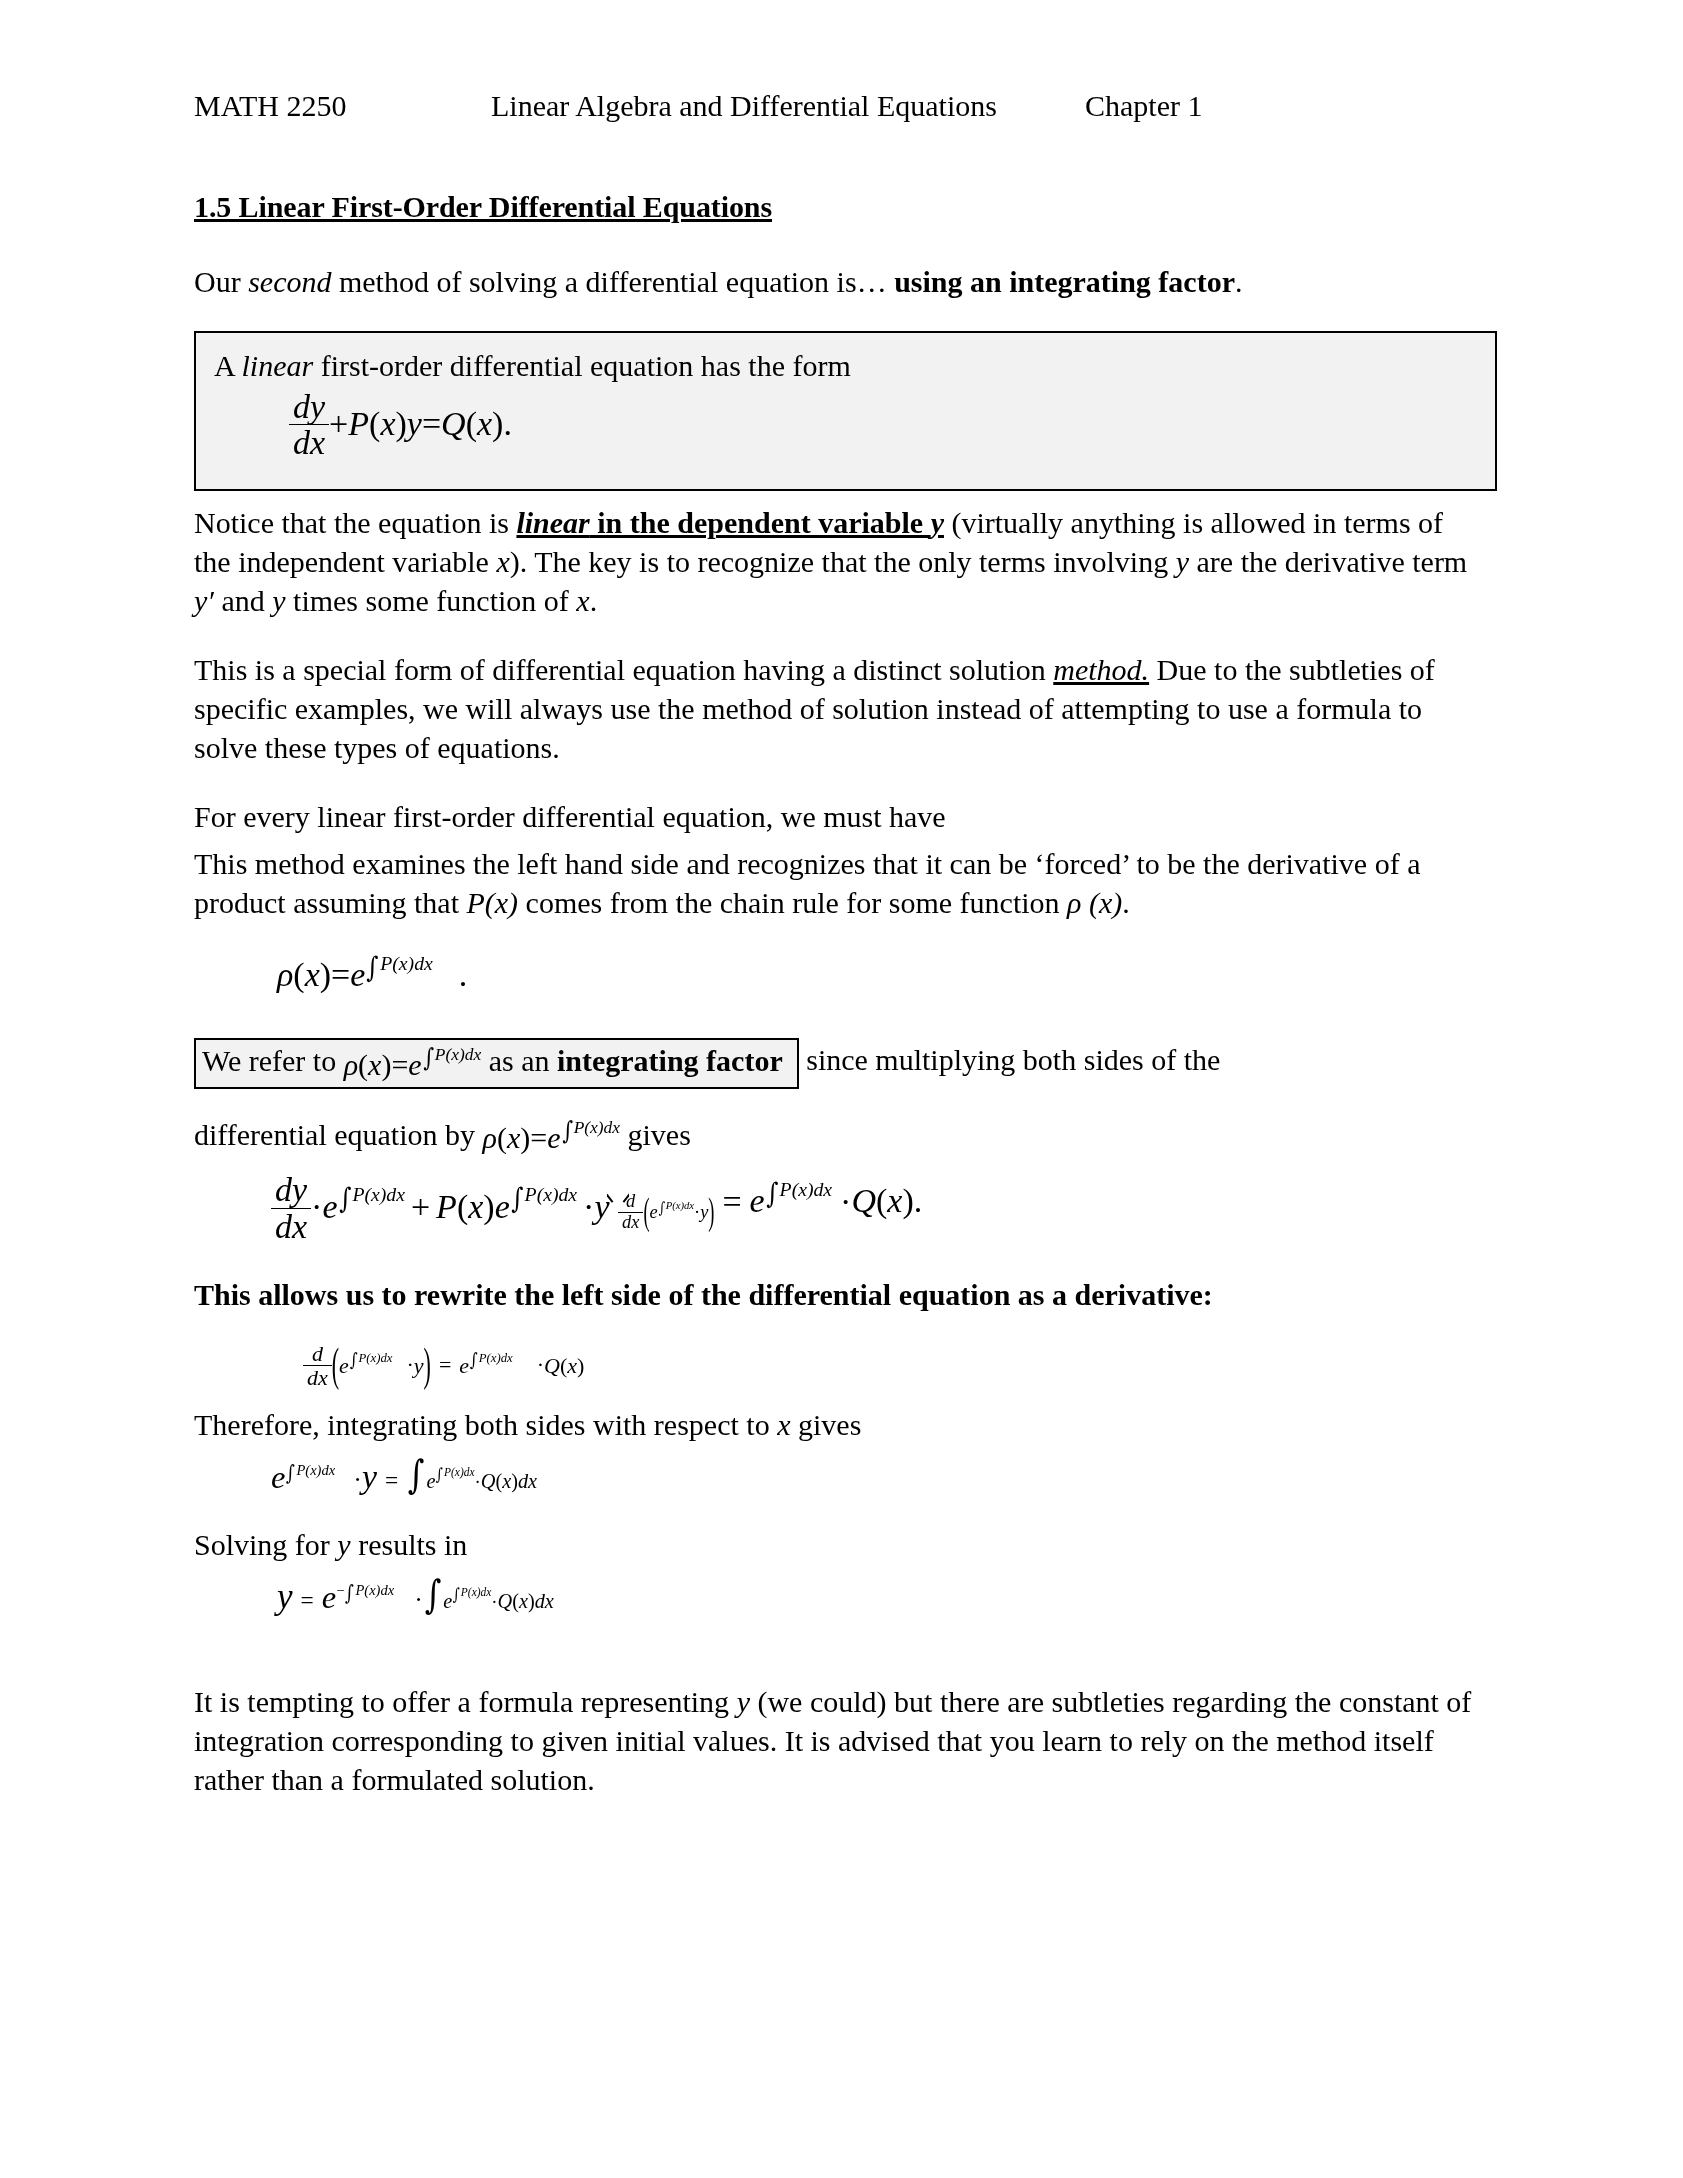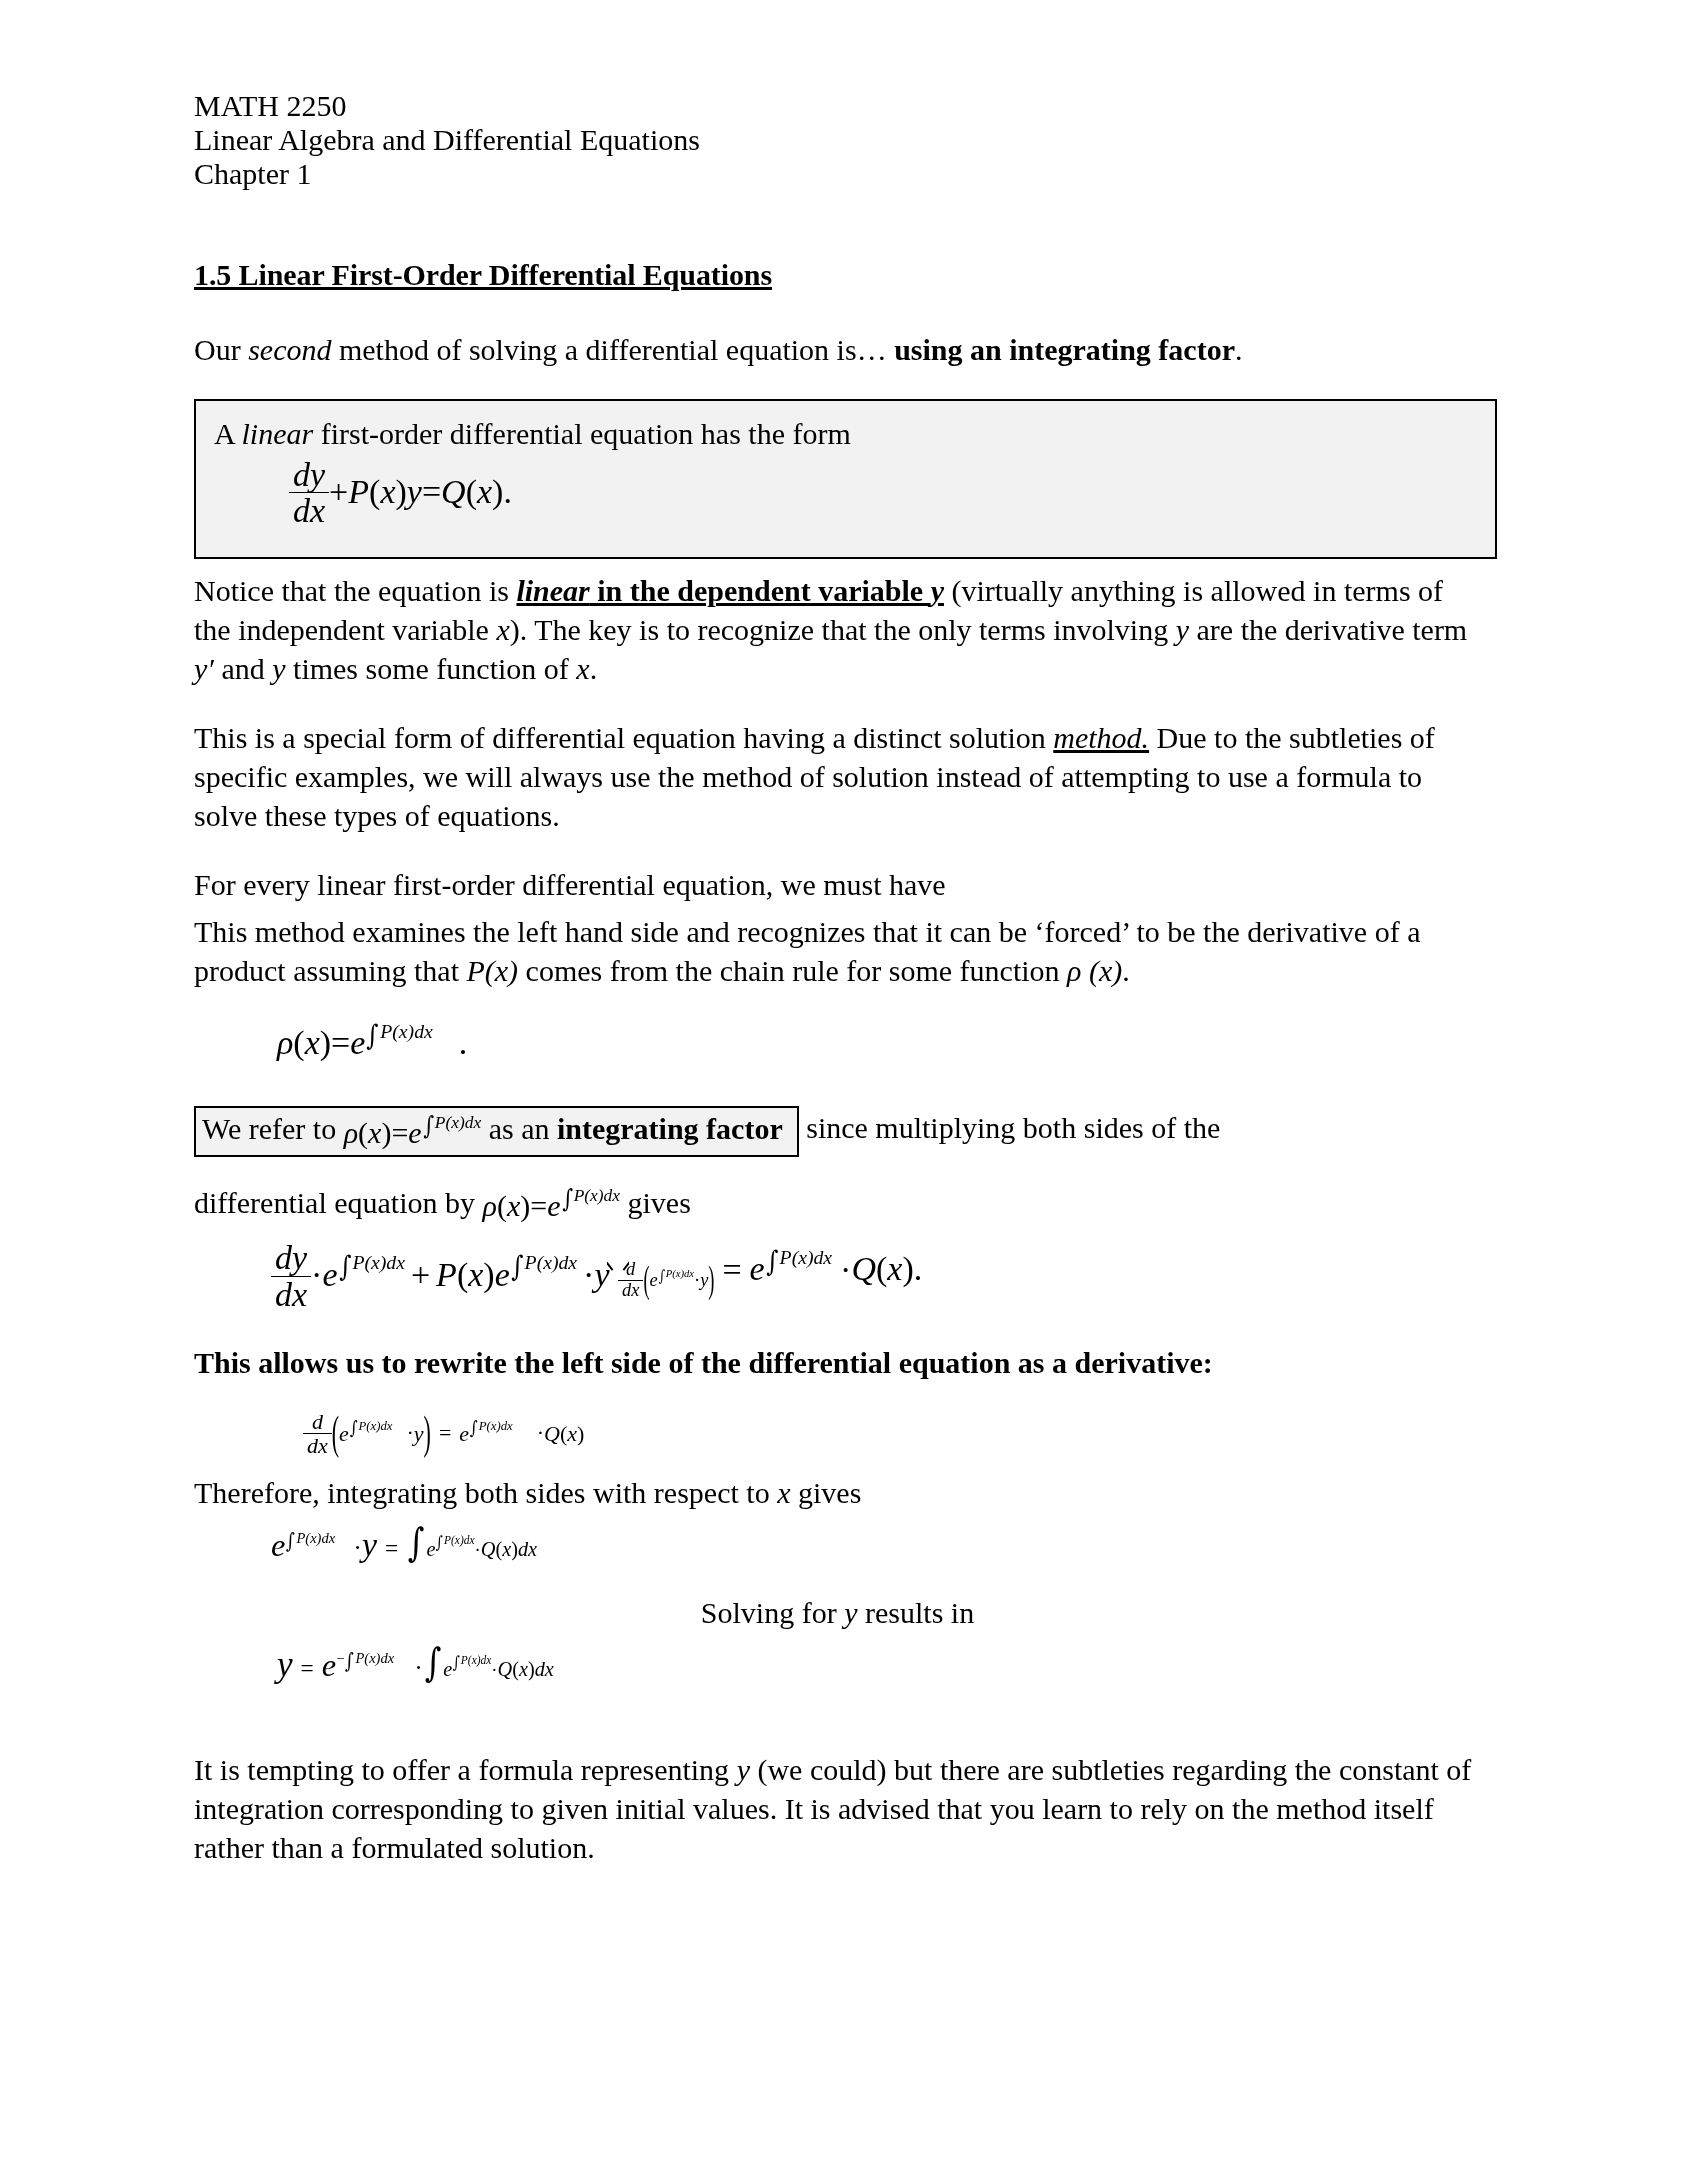--- a/index.html
+++ b/index.html
@@ -29,21 +29,20 @@
     width: 1287px;
   }
 
   
   .doc-header {
     display: flex;
     align-items: baseline;
     font-size: 30px;
     margin-bottom: 67px;
     white-space: nowrap;
-    flex-direction: column;
   }
   .hdr-course { width: 297px; }
   .hdr-title  { width: 594px; }
   .hdr-chapter{ width: 297px; }
 
   
   h1.section-title {
     font-size: 30px;
     font-weight: bold;
     text-decoration: underline;
@@ -268,21 +267,21 @@
     </div>
 
     <p class="para" style="margin-bottom:4px; margin-top:14px;"><span>Therefore, integrating both sides with respect to </span><span class="it">x</span><span> gives</span></p>
 
     <div class="eq-line eq-mid eq-indent-3" style="margin-top:8px;">
       <span class="math"><span class="mi" style="font-size:1.25em;">e</span><span class="sup" style="font-size:0.56em;"><span class="intg">∫</span><span class="mi">P(x)dx</span></span><span class="mo" style="padding-left:18px;">·</span><span class="mi" style="font-size:1.3em;">y</span><span class="mo" style="padding:0 8px; font-size:0.9em;">=</span><span class="intg" style="font-size:1.5em;">∫</span><span class="mi" style="font-size:0.78em;">e</span><span class="sup" style="font-size:0.44em;"><span class="intg">∫</span><span class="mi">P(x)dx</span></span><span class="mo" style="font-size:0.72em;">·</span><span class="mi" style="font-size:0.78em;">Q</span><span class="mo" style="font-size:0.78em;">(</span><span class="mi" style="font-size:0.78em;">x</span><span class="mo" style="font-size:0.78em;">)</span><span class="mi" style="font-size:0.78em;">dx</span></span>
     </div>
 
     <div class="spacer-sm"></div>
 
-    <p class="para" style="margin-bottom:4px;text-align:center;"><span>Solving for </span><span class="it">y</span><span> results in</span></p>
+    <p class="para" style="margin-bottom:4px;"><span>Solving for </span><span class="it">y</span><span> results in</span></p>
 
     <div class="eq-line eq-mid eq-indent-1" style="margin-top:8px;">
       <span class="math"><span class="mi" style="font-size:1.35em;">y</span><span class="mo" style="padding:0 8px; font-size:0.9em;">=</span><span class="mi" style="font-size:1.25em;">e</span><span class="sup" style="font-size:0.56em;"><span class="mo">−</span><span class="intg">∫</span><span class="mi">P(x)dx</span></span><span class="mo" style="padding-left:20px;">·</span><span class="intg" style="font-size:1.5em;">∫</span><span class="mi" style="font-size:0.78em;">e</span><span class="sup" style="font-size:0.44em;"><span class="intg">∫</span><span class="mi">P(x)dx</span></span><span class="mo" style="font-size:0.72em;">·</span><span class="mi" style="font-size:0.78em;">Q</span><span class="mo" style="font-size:0.78em;">(</span><span class="mi" style="font-size:0.78em;">x</span><span class="mo" style="font-size:0.78em;">)</span><span class="mi" style="font-size:0.78em;">dx</span></span>
     </div>
 
     <div class="spacer-lg"></div>
 
     <p class="para"><span>It is tempting to offer a formula representing </span><span class="it">y</span><span> (we could) but there are subtleties regarding the constant of integration corresponding to given initial values.  It is advised that you learn to rely on the method itself rather than a formulated solution.</span></p>
 
   </div>

